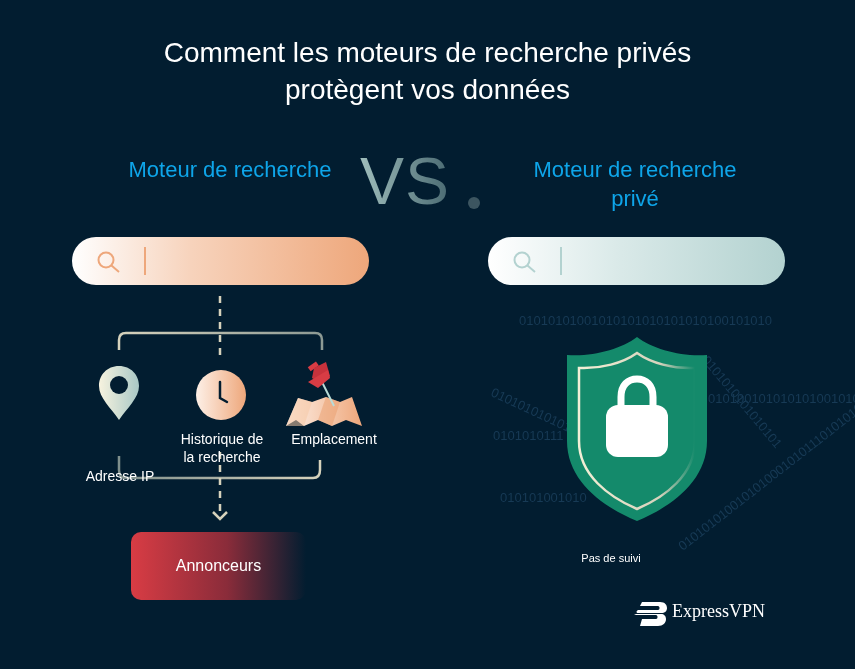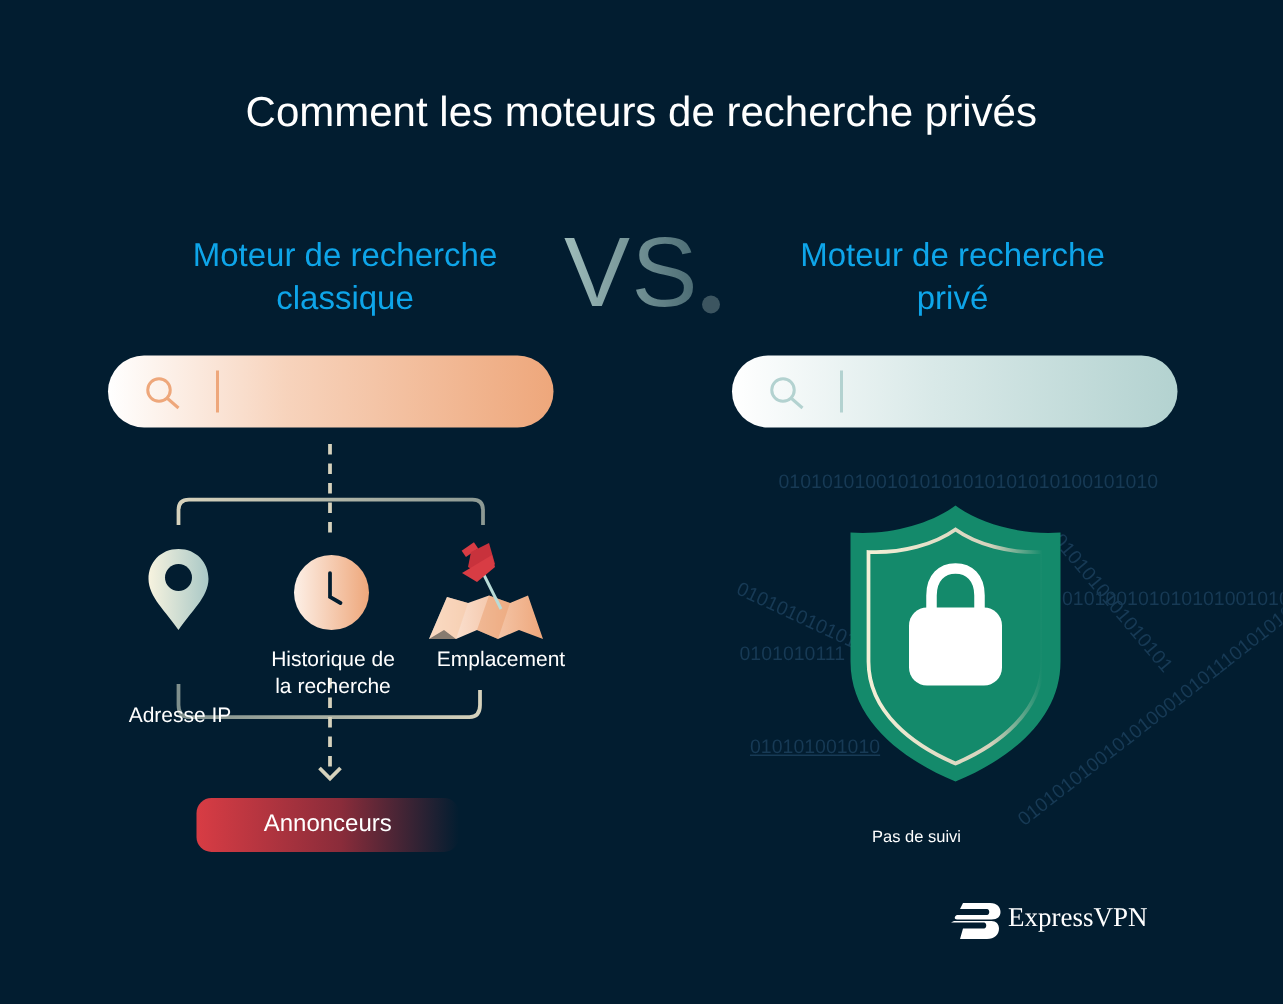--- a/index.html
+++ b/index.html
@@ -1,39 +1,39 @@
 <!DOCTYPE html>
 <html><head>
 <meta charset="utf-8">
 <style>
   html,body{margin:0;padding:0;}
   body{width:855px;height:669px;background:#021d30;position:relative;overflow:hidden;font-family:"Liberation Sans",sans-serif;color:#fff;}
   .abs{position:absolute;}
-  .title{left:0;width:855px;top:34px;text-align:center;font-size:28px;line-height:37px;color:#fff;margin-top:22px;}
+  .title{left:0;width:855px;top:34px;text-align:center;font-size:28px;line-height:37px;color:#fff;}
   .subtitle{text-align:center;font-size:22px;line-height:29px;color:#0ea5e9;}
-  .vs{left:376px;top:143px;font-size:66px;letter-spacing:1px;background:linear-gradient(90deg,#9fbdbb,#4a6a72);-webkit-background-clip:text;background-clip:text;color:transparent;line-height:76px;}
+  .vs{left:360px;top:143px;font-size:66px;letter-spacing:1px;background:linear-gradient(90deg,#9fbdbb,#4a6a72);-webkit-background-clip:text;background-clip:text;color:transparent;line-height:76px;}
   .vs-dot{position:absolute;left:468px;top:197px;width:12px;height:12px;border-radius:50%;background:#3c5560;}
   .search{height:48px;border-radius:24px;}
   .search .mag{position:absolute;left:24px;top:13px;}
   .search .caret{position:absolute;left:72px;top:10px;width:2px;height:28px;}
   .label{font-size:14px;text-align:center;line-height:18px;color:#fff;}
-  .ann{left:131px;top:532px;width:175px;height:36px;border-radius:10px;background:linear-gradient(90deg,#d83c44 0%,#8a2c3a 55%,#021d30 100%);display:flex;align-items:center;justify-content:center;font-size:16px;}
+  .ann{left:131px;top:532px;width:175px;height:68px;border-radius:10px;background:linear-gradient(90deg,#d83c44 0%,#8a2c3a 55%,#021d30 100%);display:flex;align-items:center;justify-content:center;font-size:16px;}
   .binary{font-family:"Liberation Sans",sans-serif;color:#173a55;font-size:13px;white-space:nowrap;}
   .logo-text{font-family:"Liberation Serif",serif;font-size:18px;color:#fff;}
 </style>
 </head>
 <body>
 
 <div class="abs title">
   <div>Comment les moteurs de recherche privés</div>
+  <div>protègent vos données</div>
 </div>
 
 <div class="abs subtitle" style="left:90px;width:280px;top:155px;">
   <div>Moteur de recherche</div>
-  <div>classique</div>
 </div>
 
 <div class="abs vs">VS</div>
 <div class="vs-dot"></div>
 
 <div class="abs subtitle" style="left:495px;width:280px;top:155px;">
   <div>Moteur de recherche</div>
   <div>privé</div>
 </div>
 
@@ -120,21 +120,21 @@
 </div>
 
 <div class="abs ann">
   <span>Annonceurs</span>
 </div>
 
 <div class="abs binary" style="left:519px;top:313px;transform:rotate(0deg);"><span>01010101001010101010101010100101010</span></div>
 <div class="abs binary" style="left:708px;top:391px;"><span>01010010101010100101010101010101</span></div>
 <div class="abs binary" style="left:493px;top:428px;"><span>0101010111</span></div>
 <div class="abs binary" style="left:492px;top:384px;transform:rotate(25deg);transform-origin:left center;"><span>0101010101010</span></div>
-<div class="abs binary" style="left:500px;top:490px;text-decoration:underline;"><span>010101001010</span></div>
+<div class="abs binary" style="left:500px;top:490px;"><span>010101001010</span></div>
 <div class="abs binary" style="left:680px;top:540px;transform:rotate(-38deg);transform-origin:left center;"><span>0101010100101010001010111010101010</span></div>
 <div class="abs binary" style="left:705px;top:350px;transform:rotate(50deg);transform-origin:left center;"><span>0101010101010101</span></div>
 
 <svg class="abs" style="left:563px;top:333px;" width="148" height="192" viewBox="0 0 148 192">
   <defs>
     <linearGradient id="shieldBorder" x1="0" x2="1" y1="0" y2="0">
       <stop offset="0" stop-color="#f3efd6"></stop>
       <stop offset="0.7" stop-color="#d6d2bc"></stop>
       <stop offset="1" stop-color="#148a6b"></stop>
     </linearGradient>

